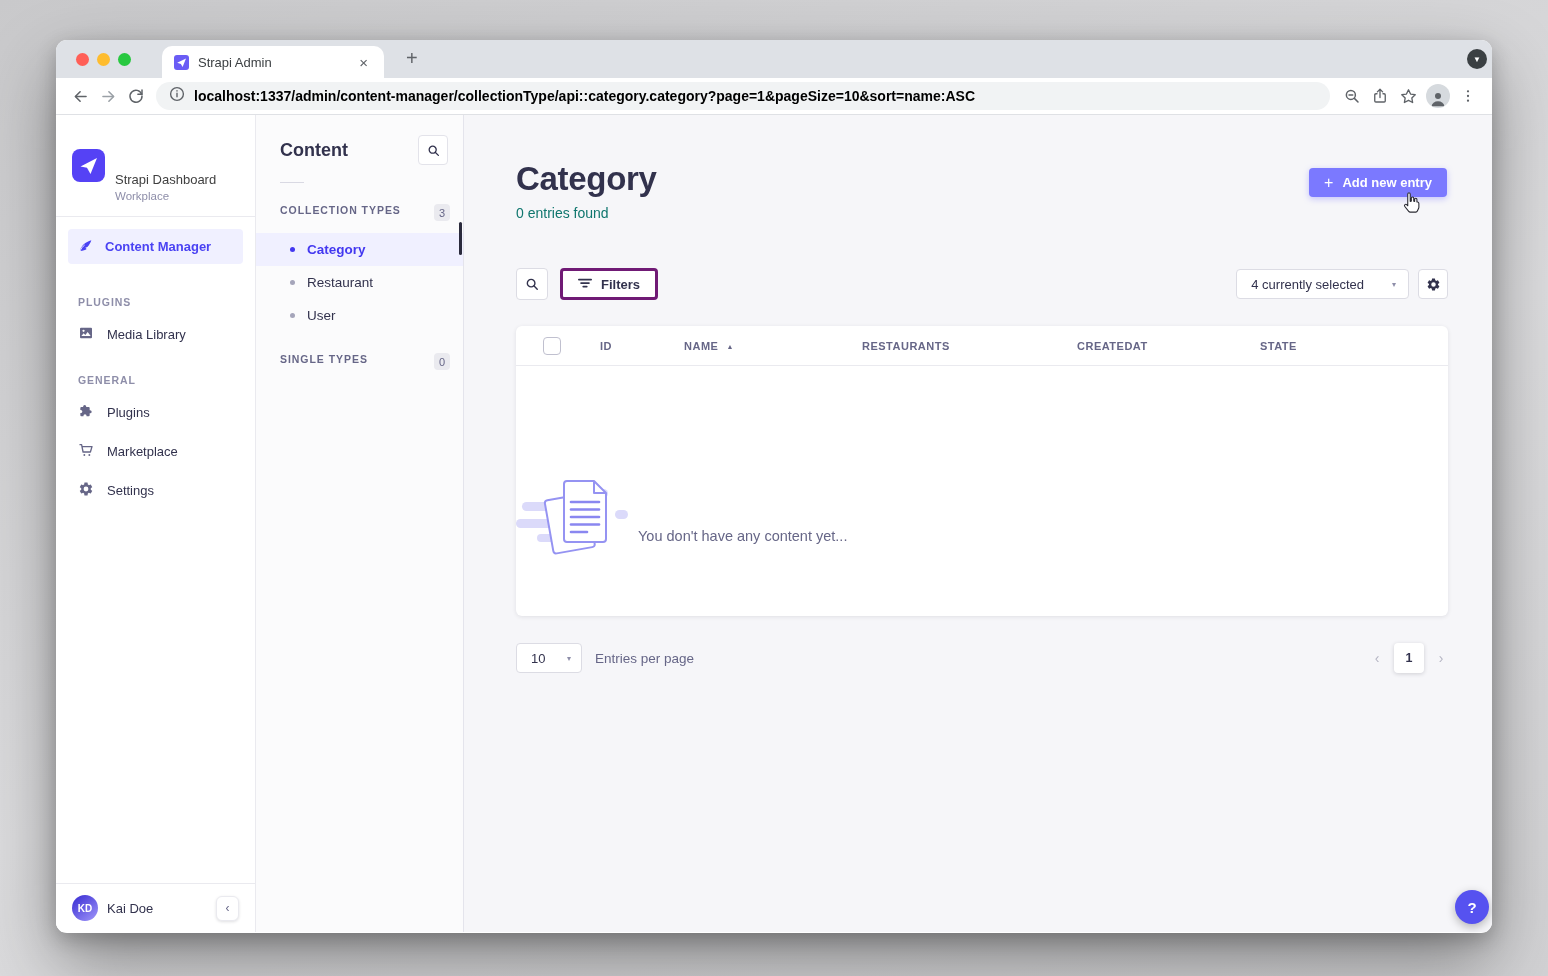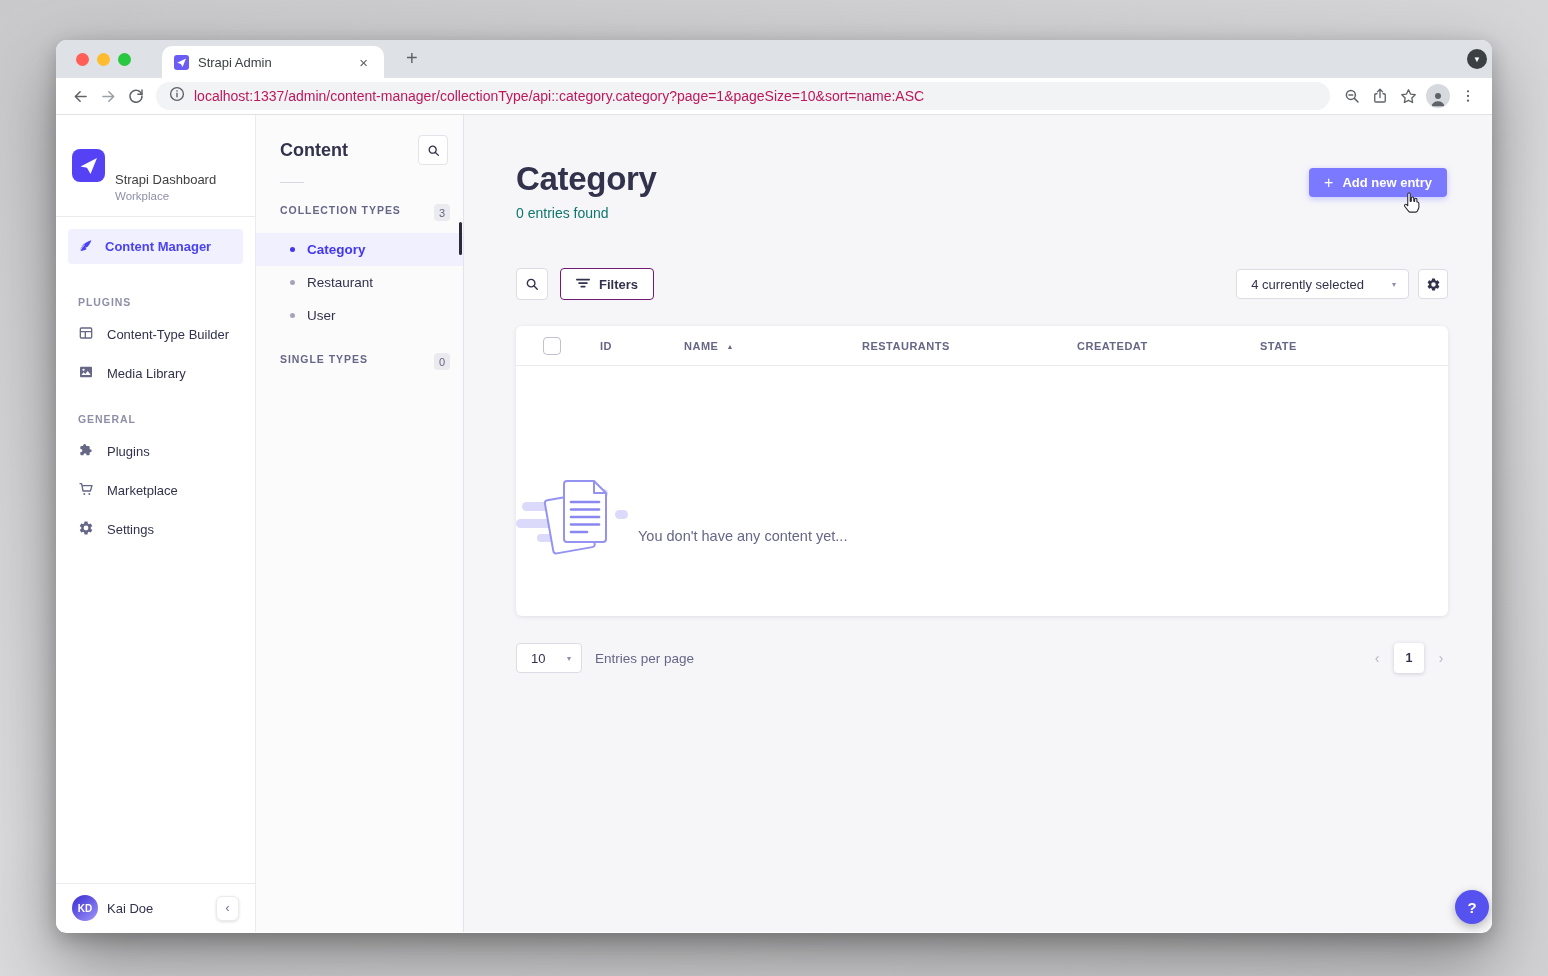--- a/index.html
+++ b/index.html
@@ -27,21 +27,21 @@
   .tab-title { font-size:13px; color:#3c4043; margin-left:9px; flex:1; white-space:nowrap; overflow:hidden; }
   .tab-close { color:#5f6368; font-size:15px; line-height:1; padding:2px 4px; }
   .newtab { position:absolute; left:344px; top:7px; font-size:20px; font-weight:300; color:#5f6368; padding:0 6px; }
   .rec { position:absolute; right:5px; top:9px; width:20px; height:20px; border-radius:50%;
          background:#3b4043; color:#fff; font-size:8px; display:flex; align-items:center; justify-content:center; }
   .urlbar { height:37px; background:#fff; border-bottom:1px solid #dfe1e5; display:flex; align-items:center; padding:0 10px; }
   .nav-ic { width:28px; height:28px; display:flex; align-items:center; justify-content:center; color:#5f6368; flex:none; border-radius:50%; }
   .nav-ic.dim { color:#9aa0a6; }
   .urlpill { flex:1; min-width:0; height:28px; background:#f1f3f4; border-radius:14px; display:flex;
              align-items:center; gap:9px; padding:0 13px; margin:0 8px 0 6px; }
-  .url-text { font-size:14px; color:#be185d; white-space:nowrap; overflow:hidden; }
+  .url-text { font-size:14px; color:#000000; white-space:nowrap; overflow:hidden;font-weight:bold; }
   .avatar-chrome { width:24px; height:24px; border-radius:50%; background:#d6dade; display:flex; align-items:flex-end; justify-content:center; overflow:hidden; margin:0 4px; }
   
   .app { display:flex; height:817px; background:#f6f6f9; }
   
   .sidebar { width:200px; background:#fff; border-right:1px solid #eaeaef; display:flex; flex-direction:column; flex:none; }
   .brand { display:flex; align-items:center; gap:10px; padding:13px 16px 12px; }
   .brand-logo { width:33px; height:33px; border-radius:8px; background:#5542f5; position:relative; flex:none; }
   .brand-text { line-height:1.3; }
   .brand-name { font-size:13px; font-weight:400; color:#404040;margin-top:44px; }
   .brand-sub { font-size:11.5px; color:#8e8ea9; }
@@ -82,21 +82,21 @@
   .main-header { padding:45px 44px 0 52px; }
   .page-title { font-size:33px; font-weight:700; color:#32324d; letter-spacing:-.3px; }
   .subtitle { margin-top:7px; font-size:14px; color:#0f766e; }
   .add-btn { position:absolute; top:53px; right:45px; height:29px; background:#7b79ff; border-radius:4px;
              color:#fff; font-size:13px; font-weight:600; display:flex; align-items:center; gap:9px; padding:0 15px;
              box-shadow:0 2px 6px rgba(123,121,255,.4); }
   .cursor-ptr { position:absolute; left:936px; top:74px; z-index:6; pointer-events:none; }
   .toolbar { display:flex; align-items:center; margin:47px 44px 0 52px; gap:12px; }
   .icon-btn32 { width:32px; height:32px; border:1px solid #dcdce4; background:#fff; border-radius:4px;
                 display:flex; align-items:center; justify-content:center; color:#32324d; }
-  .filters-btn { height:32px; border:1px solid #701a75; background:#fff; border-radius:4px; display:flex;
+  .filters-btn { height:32px; border:3px solid #701a75; background:#fff; border-radius:4px; display:flex;
                  align-items:center; gap:9px; padding:8px 15px; font-size:13px; font-weight:600; color:#32324d; }
   .toolbar-right { margin-left:auto; display:flex; align-items:center; gap:9px; }
   .cols-select { height:30px; border:1px solid #dcdce4; background:#fff; border-radius:4px; display:flex;
                  align-items:center; padding:0 12px 0 14px; font-size:13px; color:#32324d; gap:28px; }
   .caret { color:#8e8ea9; font-size:8px; }
   .gear-btn { width:30px; height:30px; border:1px solid #dcdce4; background:#fff; border-radius:4px;
               display:flex; align-items:center; justify-content:center; color:#32324d; }
   .table-card { margin:26px 44px 0 52px; background:#fff; border-radius:6px; box-shadow:0 1px 4px rgba(33,33,52,.1); }
   .thead { height:40px; position:relative; border-bottom:1px solid #eaeaef; }
   .checkbox { position:absolute; left:27px; top:11px; width:18px; height:18px; border:1px solid #c0c0cf;
@@ -226,29 +226,20 @@
         <span>
           <svg width="16" height="16" viewBox="0 0 24 24" fill="#4a42f3">
               <path d="M3 21c1.5-7.5 8-13.5 17-16-1.5 4-3 7-6 10l-3 1 2 2c-2 1.6-5 2.6-10 3z"></path>
               <path d="M3 21c2-4 4-7 7-9" stroke="#f0f0ff" stroke-width="1.4" fill="none"></path>
             </svg>
         </span>
         <span>Content Manager</span>
       </div>
 
       <div class="sb-label">PLUGINS</div>
-      <div class="sb-item">
-        <span>
-          <svg width="16" height="16" viewBox="0 0 24 24" fill="none" stroke="#666687" stroke-width="2">
-              <rect x="3.5" y="4.5" width="17" height="15" rx="1.5"></rect>
-              <path d="M3.5 10h17M11 10v9.5"></path>
-            </svg>
-        </span>
-        <span>Content-Type Builder</span>
-      </div>
       <div class="sb-item">
         <span>
           <svg width="16" height="16" viewBox="0 0 24 24" fill="#666687">
               <path d="M4.5 4h15A1.5 1.5 0 0 1 21 5.5v13a1.5 1.5 0 0 1-1.5 1.5h-15A1.5 1.5 0 0 1 3 18.5v-13A1.5 1.5 0 0 1 4.5 4zm.5 12.5h14l-4.5-6-3.5 4.5-2.5-2.5z" fill-rule="evenodd"></path>
               <circle cx="8.3" cy="8.8" r="1.7" fill="#fff"></circle>
             </svg>
         </span>
         <span>Media Library</span>
       </div>
 

